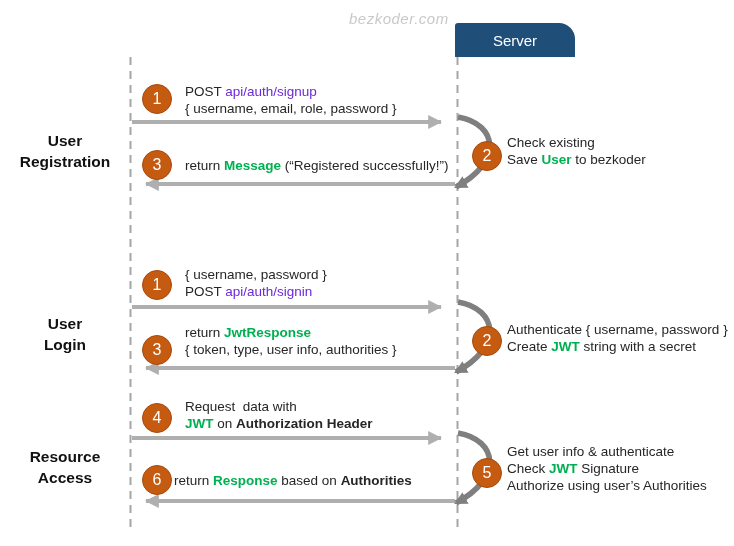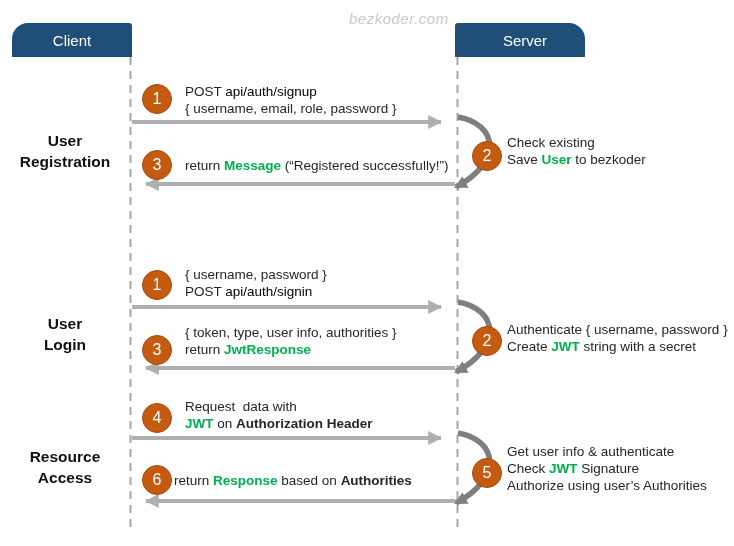--- a/index.html
+++ b/index.html
@@ -3,29 +3,29 @@
 <meta charset="utf-8">
 <style>
   html,body{margin:0;padding:0;background:#ffffff;}
   body{font-family:"Liberation Sans", sans-serif;}
   #stage{position:relative;width:734px;height:546px;background:#ffffff;overflow:hidden;}
   .abs{position:absolute;}
   .watermark{font-style:italic;font-size:15px;color:#c9c9c9;letter-spacing:0.5px;}
   .actor{width:120px;height:34px;background:#1F4E79;color:#ffffff;font-size:15px;
          display:flex;align-items:center;justify-content:center;}
   .actor.client{border-radius:16px 3px 0 0;}
-  .actor.server{border-radius:3px 16px 0 0;padding-left:10px;}
+  .actor.server{border-radius:3px 16px 0 0;}
   .sec-label{width:120px;text-align:center;font-weight:bold;font-size:15.5px;color:#111111;line-height:21px;}
   .circle{width:30px;height:30px;border-radius:50%;background:#C55A11;border:1px solid #A8490C;
           color:#ffffff;font-size:16px;display:flex;align-items:center;justify-content:center;
           box-sizing:border-box;z-index:3;}
   .txt{font-size:13.5px;color:#262626;line-height:17px;z-index:2;}
   .line{white-space:pre;}
   .g{color:#00B050;font-weight:bold;}
-  .b{color:#000000;}
+  .b{color:#6d28d9;}
   .bk{font-weight:bold;}
   svg{position:absolute;left:0;top:0;z-index:1;}
 </style>
 </head>
 <body>
 
 <div id="stage">
 
   <svg width="734" height="546" viewBox="0 0 734 546">
     <defs>
@@ -49,23 +49,20 @@
     <line x1="132" y1="438" x2="441" y2="438" stroke="#AFAFAF" stroke-width="4" marker-end="url(#ah-light)"></line>
     <line x1="455" y1="501" x2="146" y2="501" stroke="#AFAFAF" stroke-width="4" marker-end="url(#ah-light)"></line>
 
     <path d="M458 117 C 498 124, 503 162, 456 187" fill="none" stroke="#7F7F7F" stroke-width="5.5" marker-end="url(#ah-dark)"></path>
     <path d="M458 302 C 498 309, 503 347, 456 372" fill="none" stroke="#7F7F7F" stroke-width="5.5" marker-end="url(#ah-dark)"></path>
     <path d="M458 433 C 498 440, 503 478, 456 503" fill="none" stroke="#7F7F7F" stroke-width="5.5" marker-end="url(#ah-dark)"></path>
   </svg>
 
   <div class="abs watermark" style="left:349px;top:10px;">bezkoder.com</div>
 
-  <div class="abs actor client" style="left:12px;top:23px;">
-    <span>Client</span>
-  </div>
   <div class="abs actor server" style="left:455px;top:23px;">
     <span>Server</span>
   </div>
 
   <div class="abs sec-label" style="left:5px;top:130px;">
     <div>User</div>
     <div>Registration</div>
   </div>
   <div class="abs sec-label" style="left:5px;top:313px;">
     <div>User</div>
@@ -112,22 +109,22 @@
   </div>
   <div class="abs txt" style="left:507px;top:321px;">
     <div class="line">Authenticate { username, password }</div>
     <div class="line"><span>Create </span><span class="g">JWT</span><span> string with a secret</span></div>
   </div>
 
   <div class="abs circle" style="left:142px;top:335px;">
     <span>3</span>
   </div>
   <div class="abs txt" style="left:185px;top:324px;">
+    <div class="line"><span>return </span><span class="g">JwtResponse</span></div>
     <div class="line">{ token, type, user info, authorities }</div>
-    <div class="line"><span>return </span><span class="g">JwtResponse</span></div>
   </div>
 
   <div class="abs circle" style="left:142px;top:403px;">
     <span>4</span>
   </div>
   <div class="abs txt" style="left:185px;top:398px;">
     <div class="line">Request  data with</div>
     <div class="line"><span class="g">JWT</span><span> on </span><span class="bk">Authorization Header</span></div>
   </div>
 

